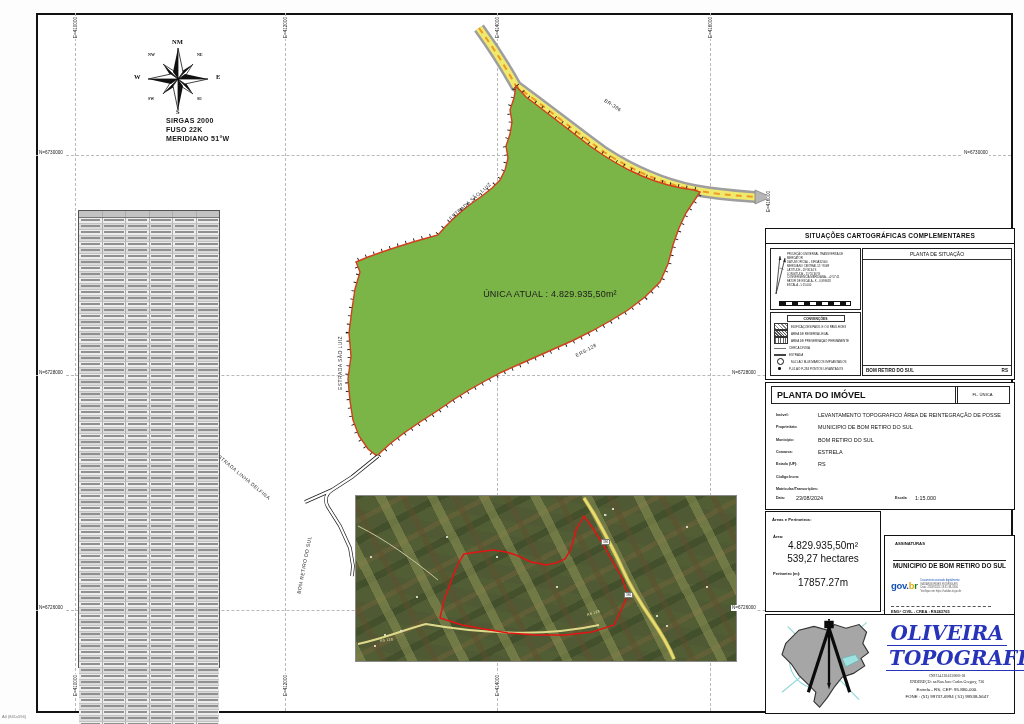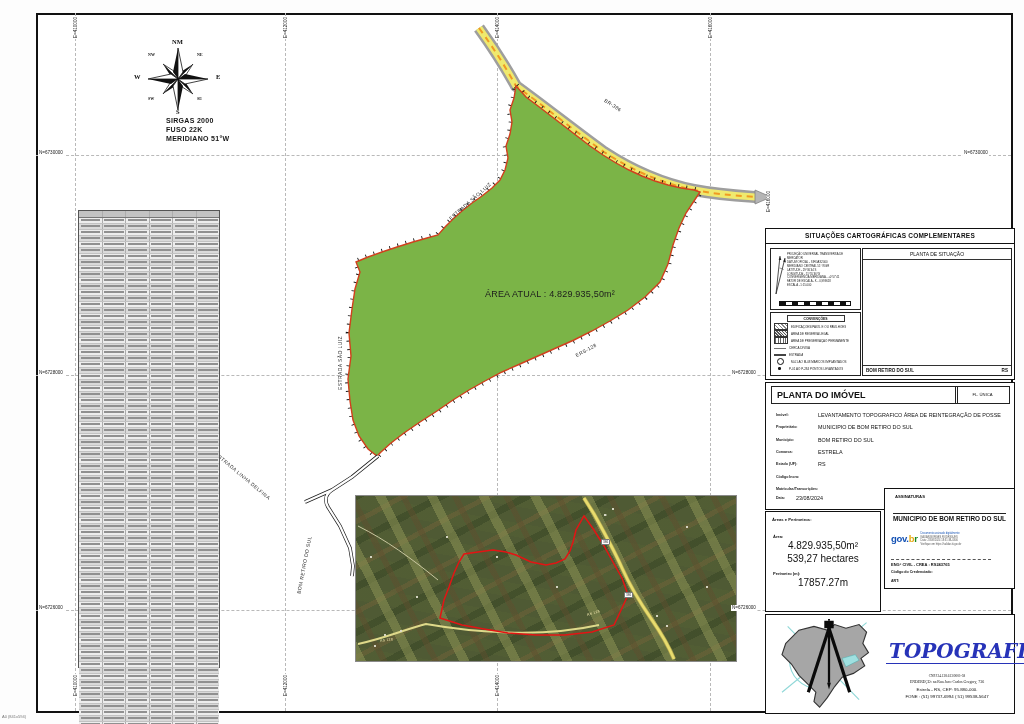--- a/index.html
+++ b/index.html
@@ -77,21 +77,21 @@
   #pt-bottom{position:absolute;left:10px;right:6px;top:112px;display:flex;align-items:center;}
   #pt-bottom .pf-label{width:20px;flex:0 0 20px;}
   #pt-escala-label{margin-left:72px;font-size:3.6px;font-weight:bold;width:22px;}
   
   #box3a{left:765px;top:511px;width:114px;height:99px;}
   #ap-title{font-size:4.2px;font-weight:bold;padding:5px 0 0 6px;}
   #ap-area-label{font-size:4px;font-weight:bold;padding:12px 0 0 7px;}
   .ap-big{text-align:center;font-size:10px;line-height:13px;color:#111;}
   #ap-perim-label{font-size:4px;font-weight:bold;padding:6px 0 0 7px;}
   
-  #box3b{left:884px;top:488px;width:129px;height:99px;}
+  #box3b{left:884px;top:535px;width:129px;height:99px;}
   #sig-title{font-size:4.2px;font-weight:bold;padding:5px 0 0 10px;}
   #sig-line{margin:14px 8px 0 8px;border-top:0.8px solid #222;}
   #sig-name{text-align:center;font-size:6.4px;font-weight:bold;white-space:nowrap;margin-top:1px;}
   #gov-stamp{position:absolute;left:6px;top:39px;width:108px;height:24px;display:flex;}
   #gov-brand{font-size:9.5px;font-weight:bold;line-height:22px;letter-spacing:-.3px;}
   .gv-b{color:#1351b4;} .gv-y{color:#e6a912;} .gv-g{color:#168821;}
   #gov-lines{margin-left:3px;font-size:2.6px;line-height:3.6px;color:#555;padding-top:4px;}
   #gov-lines .l1{color:#1351b4;}
   #sig-eng{position:absolute;left:6px;top:70px;font-size:4px;font-weight:bold;border-top:0.6px dashed #555;padding-top:2px;width:100px;}
   #sig-cred{position:absolute;left:6px;top:81px;font-size:3.6px;font-weight:bold;}
@@ -886,21 +886,21 @@
       <path d="M378,456 L352,477 L332,490 C326,494 324,500 328,507 L340,526 L350,548 L353,566 L352,576 M332,490 L305,502" fill="none" stroke="#ffffff" stroke-width="2.2"></path>
     </g>
   </svg>
 
   <span class="maplabel" style="left:593px;top:102px;width:40px;transform:rotate(33deg);">BR-386</span>
   <span class="maplabel" style="left:438px;top:198px;width:64px;transform:rotate(-41deg);">ESTRADA SÃO LUIZ</span>
   <span class="maplabel" style="left:308px;top:360px;width:64px;transform:rotate(-90deg);">ESTRADA SÃO LUIZ</span>
   <span class="maplabel" style="left:569px;top:347px;width:34px;transform:rotate(-29deg);">ERS-128</span>
   <span class="maplabel" style="left:201px;top:473px;width:84px;transform:rotate(40deg);">ESTRADA LINHA DELFINA</span>
   <span class="maplabel" style="left:267px;top:562px;width:74px;transform:rotate(-79deg);">BOM RETIRO DO SUL</span>
-  <div id="area-label">ÁREA ATUAL : 4.829.935,50m²</div>
+  <div id="area-label">ÚNICA ATUAL : 4.829.935,50m²</div>
 
   <div id="satellite">
     <svg width="380" height="165" viewBox="0 0 380 165">
       <g>
         <path d="M228,2 L238,18 C248,36 258,54 266,72 C274,90 285,108 296,124 C305,137 313,151 318,163" fill="none" stroke="#b3a84e" stroke-width="4"></path>
         <path d="M228,2 L238,18 C248,36 258,54 266,72 C274,90 285,108 296,124 C305,137 313,151 318,163" fill="none" stroke="#e8dc6e" stroke-width="2.6"></path>
         <path d="M2,148 C30,142 50,133 70,128 C110,135 180,143 243,129" fill="none" stroke="#ded98a" stroke-width="2"></path>
         <path d="M2,30 C30,44 55,62 82,84" fill="none" stroke="#c9c7a0" stroke-width="1"></path>
       </g>
       <g fill="#dcdcca" opacity="0.95">
@@ -1070,21 +1070,21 @@
       <g>
         <rect x="55" y="4" width="10" height="8" fill="#0a0a0a"></rect>
         <line x1="60" y1="2" x2="60" y2="4" stroke="#0a0a0a" stroke-width="2"></line>
         <line x1="60" y1="12" x2="38" y2="80" stroke="#0a0a0a" stroke-width="3.4"></line>
         <line x1="60" y1="12" x2="82" y2="80" stroke="#0a0a0a" stroke-width="3.4"></line>
         <line x1="60" y1="12" x2="60" y2="70" stroke="#0a0a0a" stroke-width="2.4"></line>
         <polygon points="58,70 62,70 60,77" fill="#0a0a0a"></polygon>
       </g>
     </svg>
     <div id="logo-names">
-      <br>
+      <span class="logo-word">OLIVEIRA</span><br>
       <span class="logo-word">TOPOGRAFIA</span>
     </div>
     <div id="logo-contact">
       <div id="lc-cnpj">CNPJ 24.138.613/0001-58</div>
       <div id="lc-addr">ENDEREÇO: na Rua Jaco Carlos Gregory, 736</div>
       <div id="lc-city">Estrela - RS,   CEP:  95.880-000.</div>
       <div id="lc-phone">FONE : (51) 99737-6994   ( 51) 99538-5647</div>
     </div>
   </div>
 

